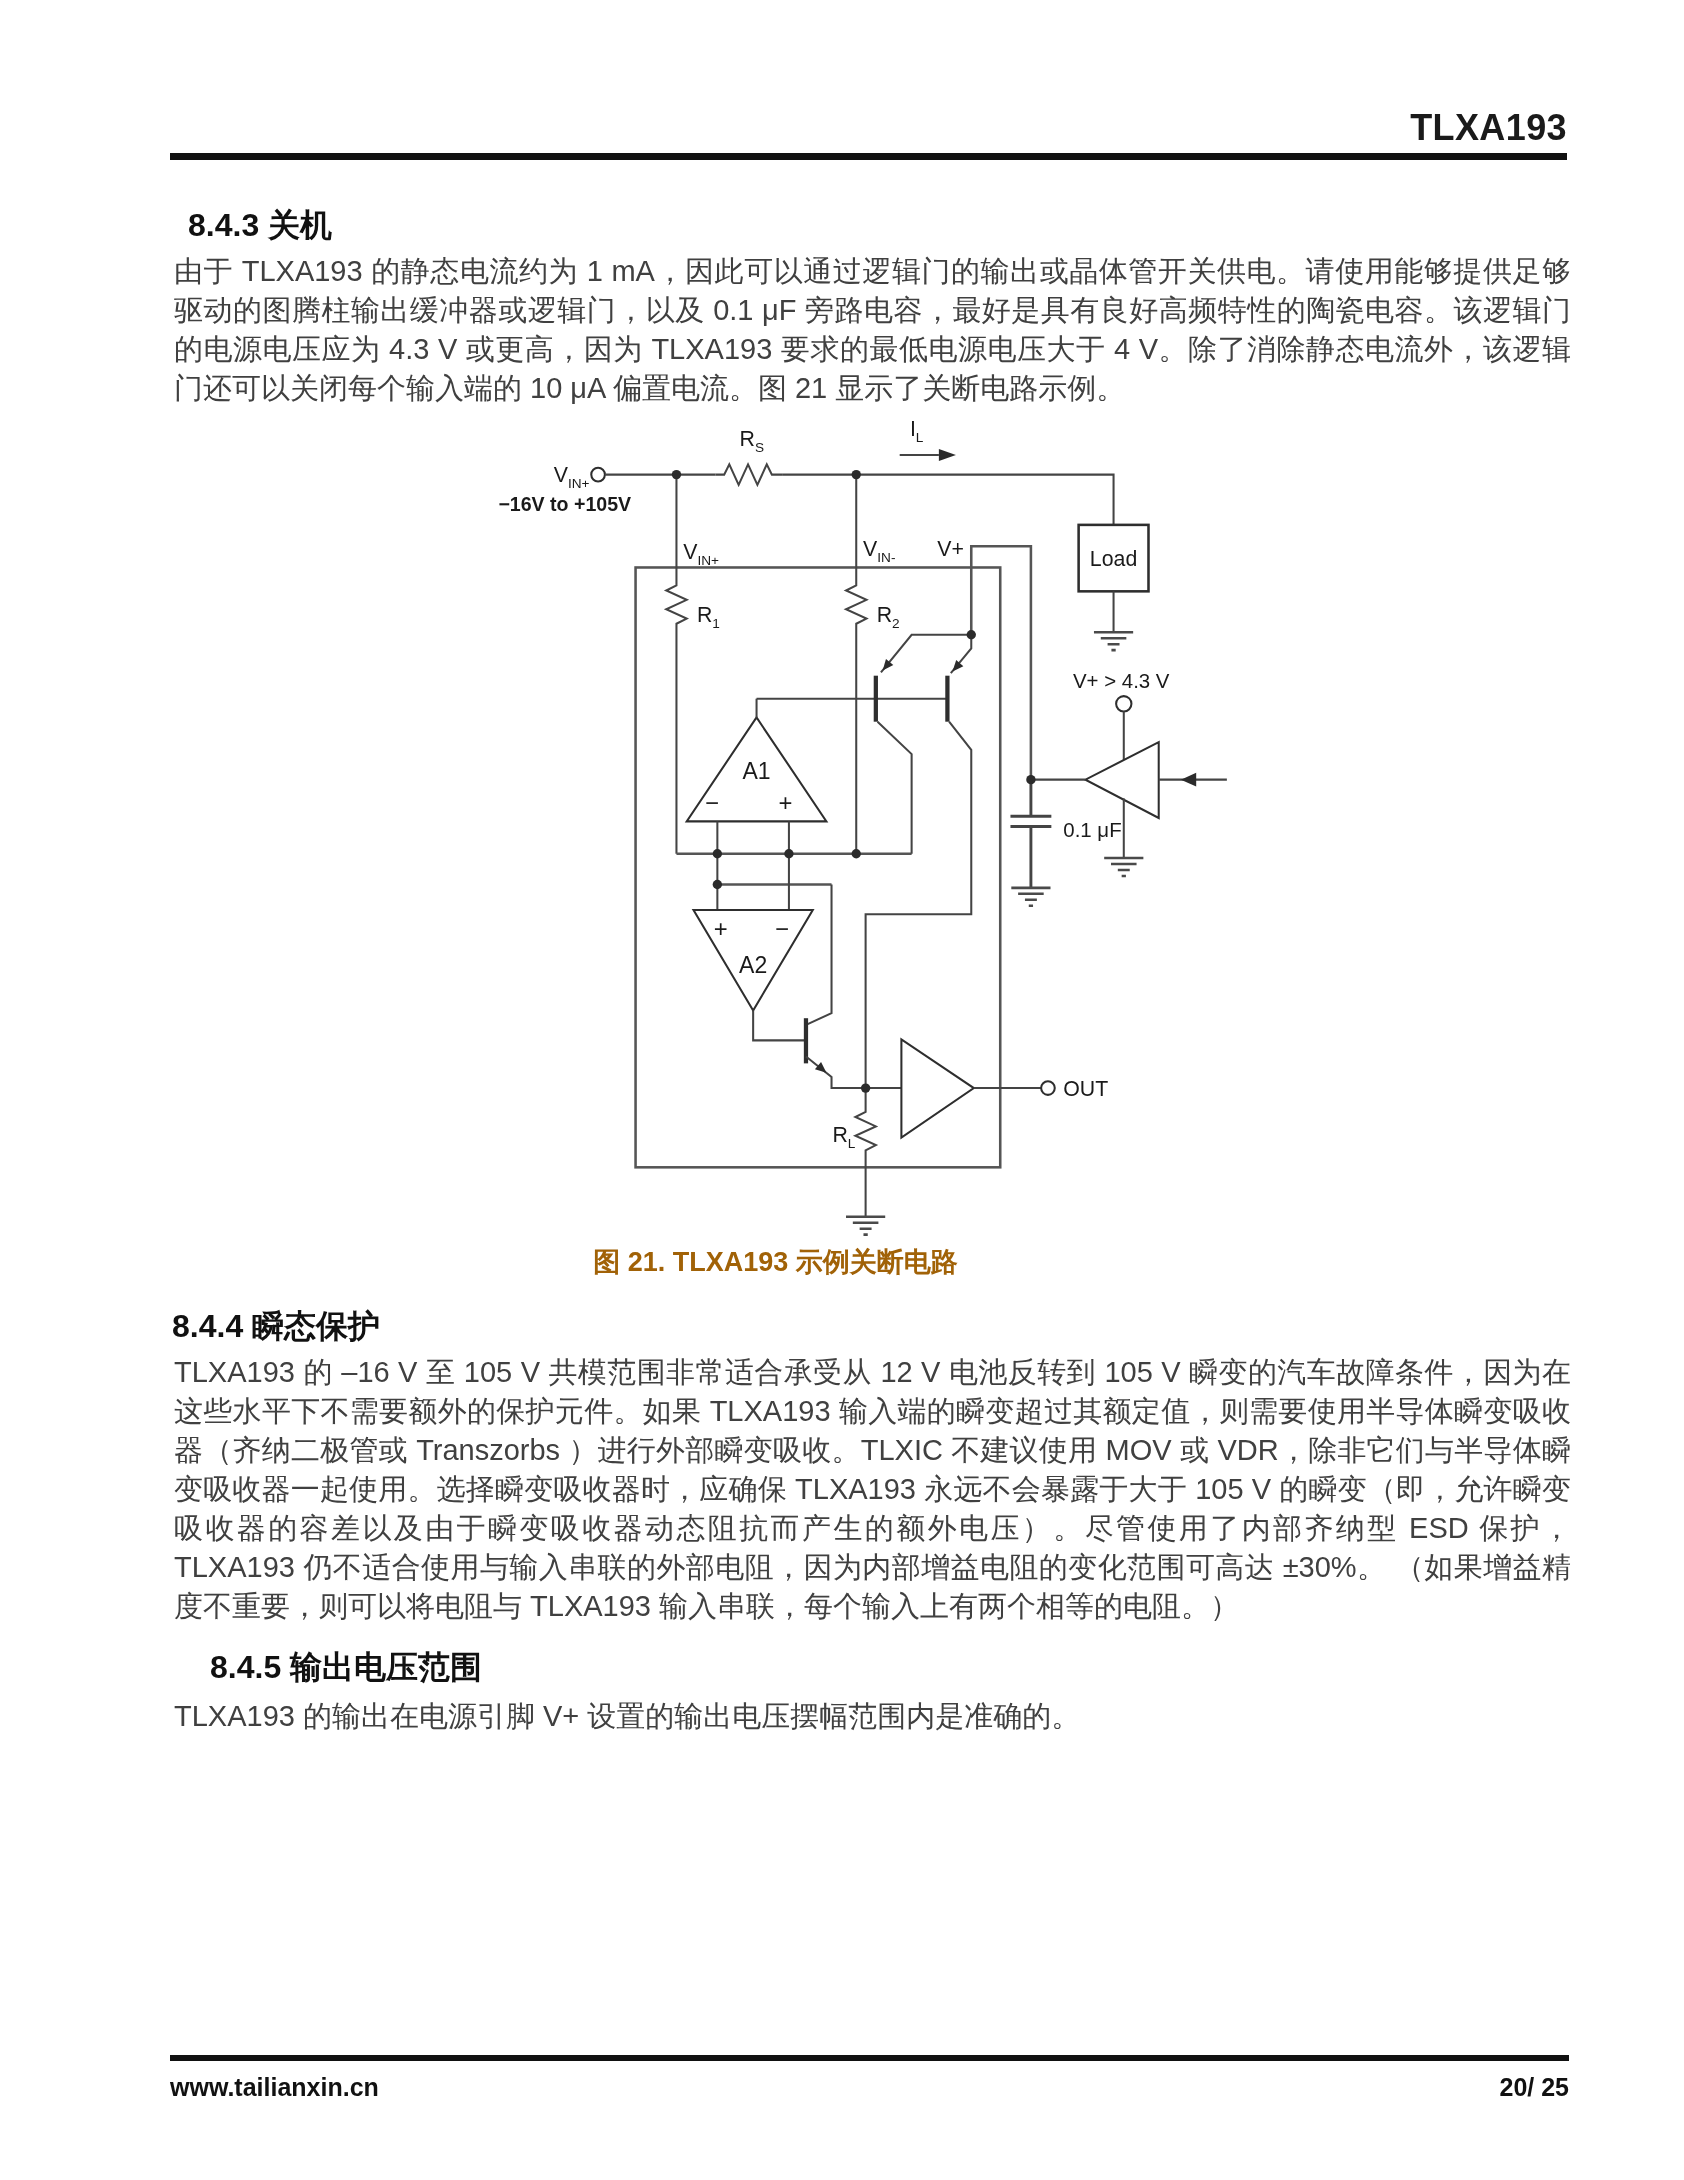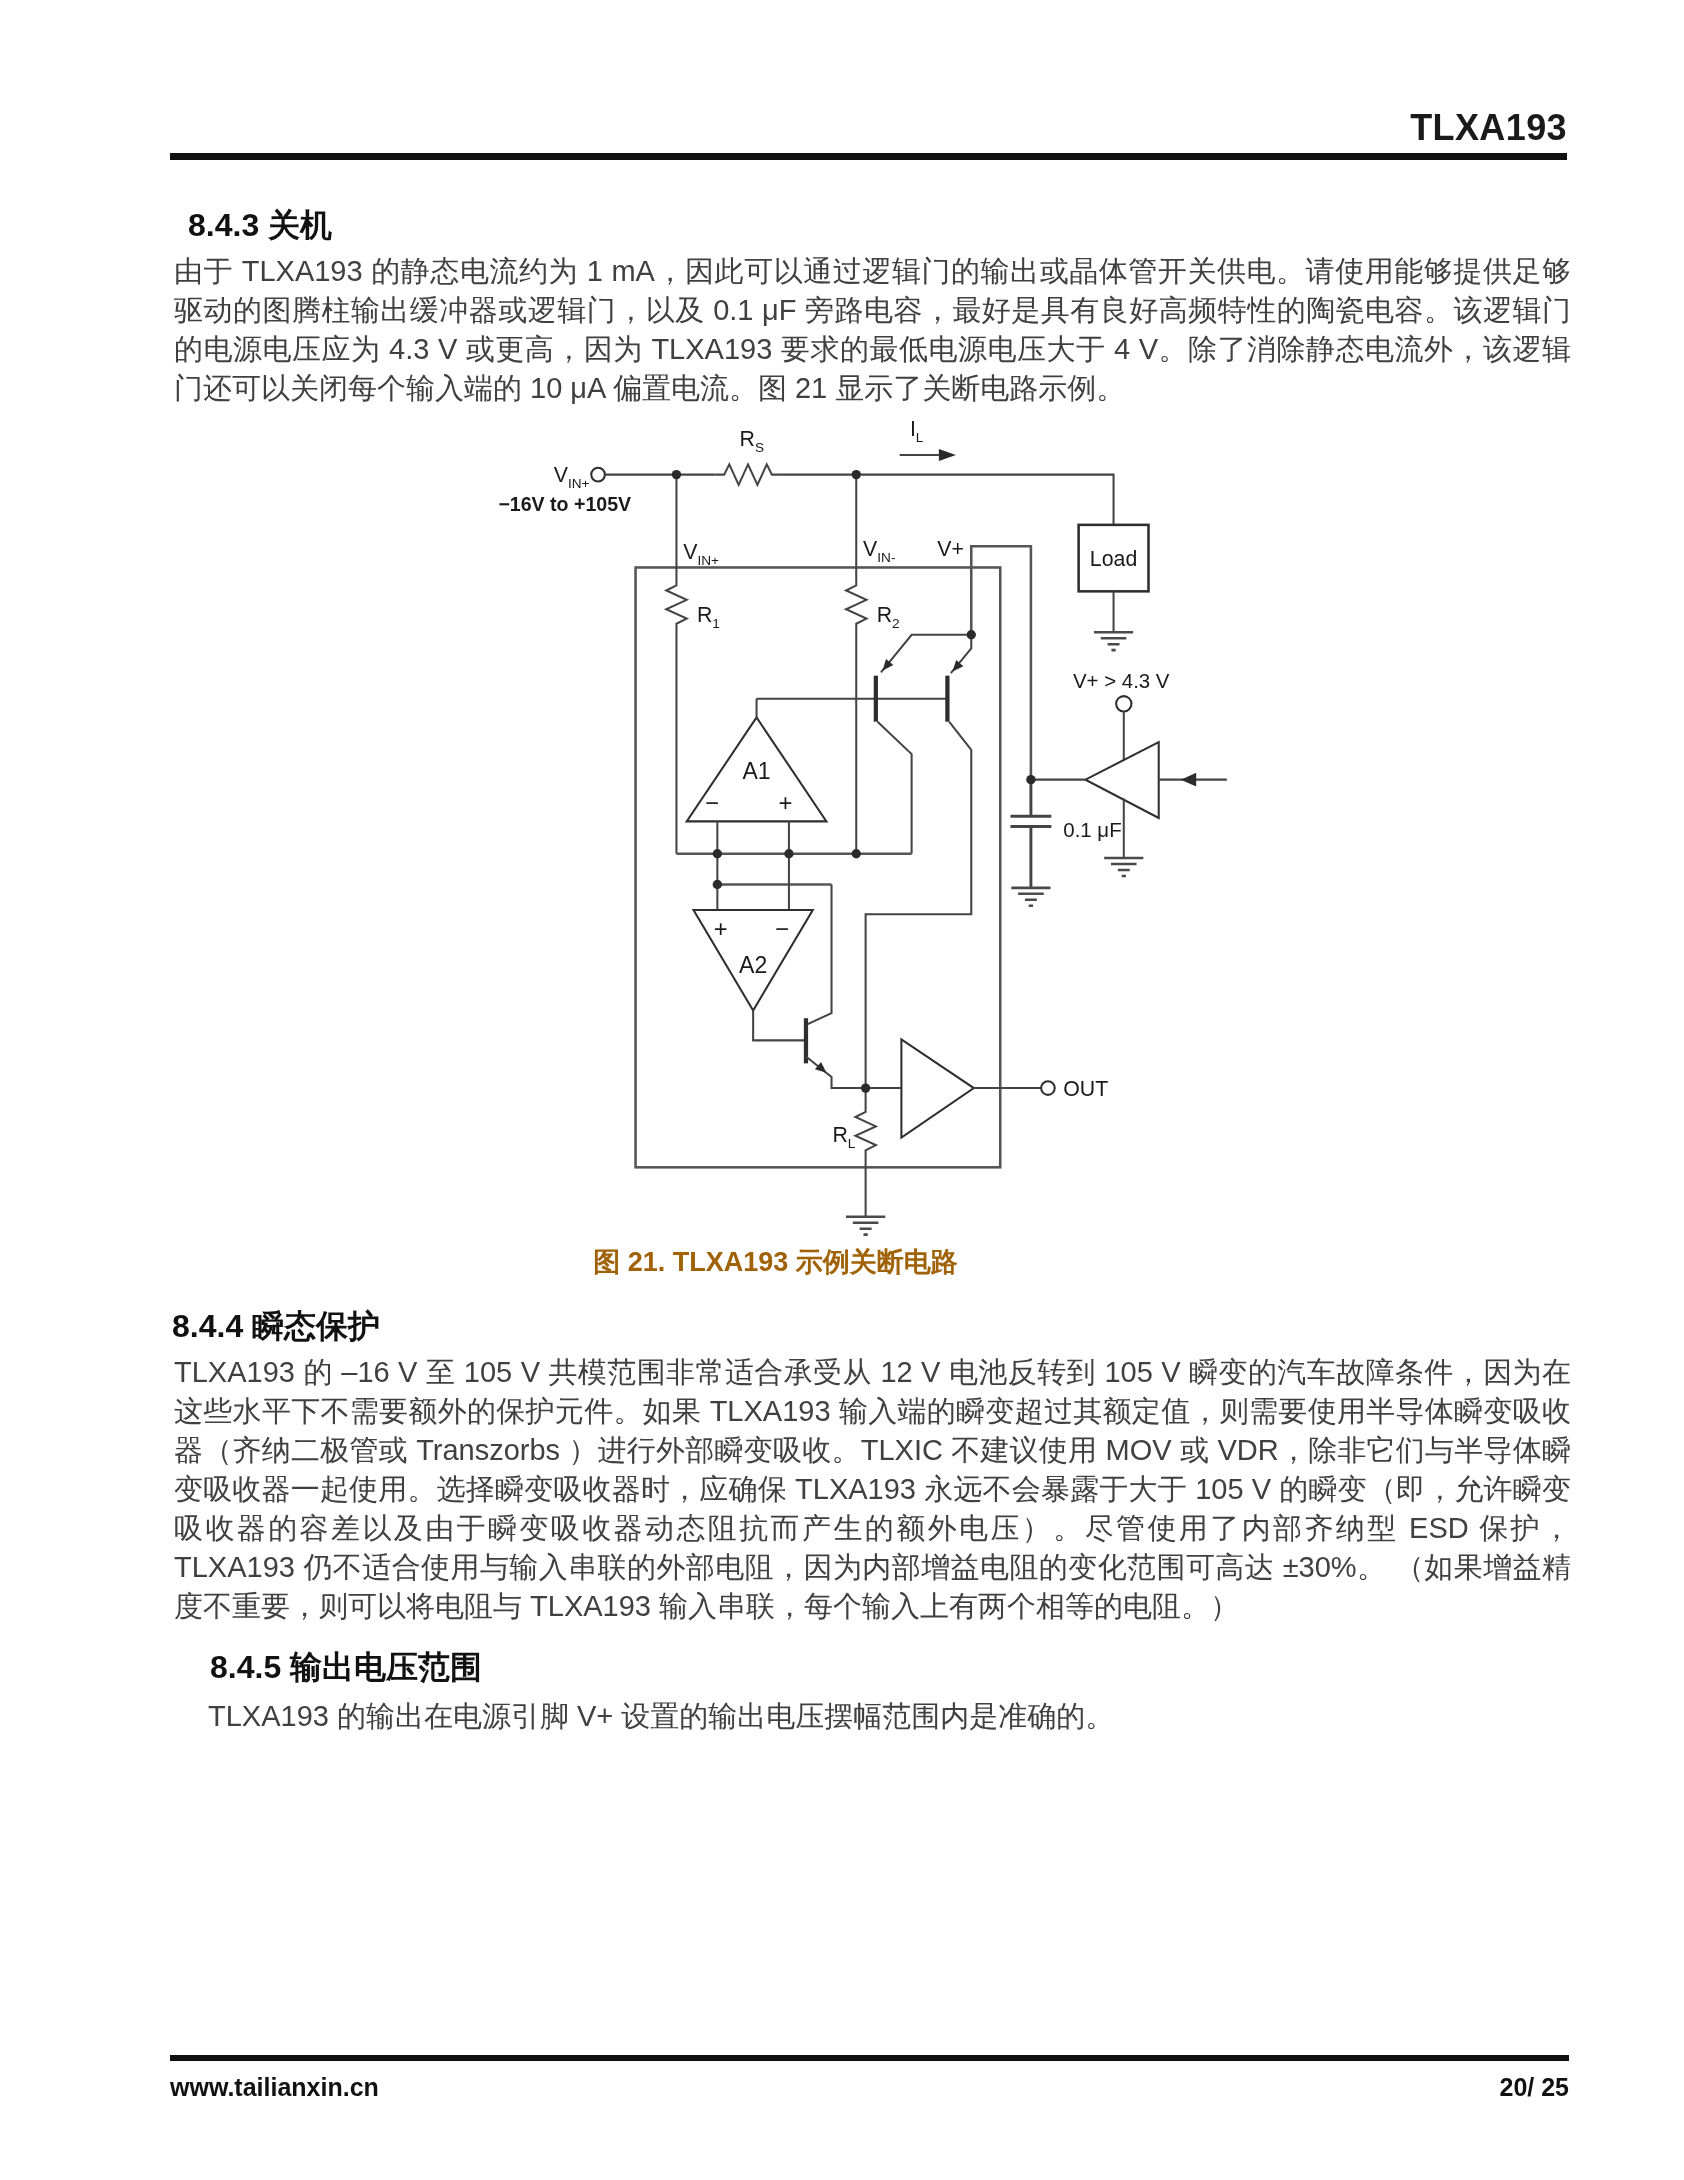--- a/index.html
+++ b/index.html
@@ -145,18 +145,18 @@
   <text class="lbl" x="1004" y="1340" text-anchor="end"><tspan>R</tspan><tspan class="sub" dy="7">L</tspan></text>
   <text class="lbl" x="1248" y="1286">OUT</text>
 </svg>
 
 <div class="abs caption" style="top:1244px;left:307px;width:937px;">图 21. TLXA193 示例关断电路</div>
 
 <div class="abs h2" style="top:1305px;left:172px;">8.4.4 瞬态保护</div>
 <div class="abs para" style="top:1353px;left:174px;width:1397px;">TLXA193 的 –16 V 至 105 V 共模范围非常适合承受从 12 V 电池反转到 105 V 瞬变的汽车故障条件，因为在这些水平下不需要额外的保护元件。如果 TLXA193 输入端的瞬变超过其额定值，则需要使用半导体瞬变吸收器（齐纳二极管或 Transzorbs ）进行外部瞬变吸收。TLXIC 不建议使用 MOV 或 VDR，除非它们与半导体瞬变吸收器一起使用。选择瞬变吸收器时，应确保 TLXA193 永远不会暴露于大于 105 V 的瞬变（即，允许瞬变吸收器的容差以及由于瞬变吸收器动态阻抗而产生的额外电压）。尽管使用了内部齐纳型 ESD 保护， TLXA193 仍不适合使用与输入串联的外部电阻，因为内部增益电阻的变化范围可高达 ±30%。 （如果增益精度不重要，则可以将电阻与 TLXA193 输入串联，每个输入上有两个相等的电阻。）</div>
 
 <div class="abs h2" style="top:1646px;left:172px;margin-left:38px;">8.4.5 输出电压范围</div>
-<div class="abs para" style="top:1697px;left:174px;width:1397px;margin-left:34px;">TLXA193 的输出在电源引脚 V+ 设置的输出电压摆幅范围内是准确的。</div>
+<div class="abs para" style="top:1697px;left:174px;width:1397px;">TLXA193 的输出在电源引脚 V+ 设置的输出电压摆幅范围内是准确的。</div>
 
 <div class="abs rule" style="top:2055px;left:170px;width:1399px;height:6px;"></div>
 <div class="abs footer-text" style="top:2073px;left:170px;width:1399px;text-align:right;">20/ 25</div>
 <div class="abs footer-text" style="top:2073px;left:170px;width:1399px;text-align:left;">www.tailianxin.cn</div>
 
 
 </body></html>

